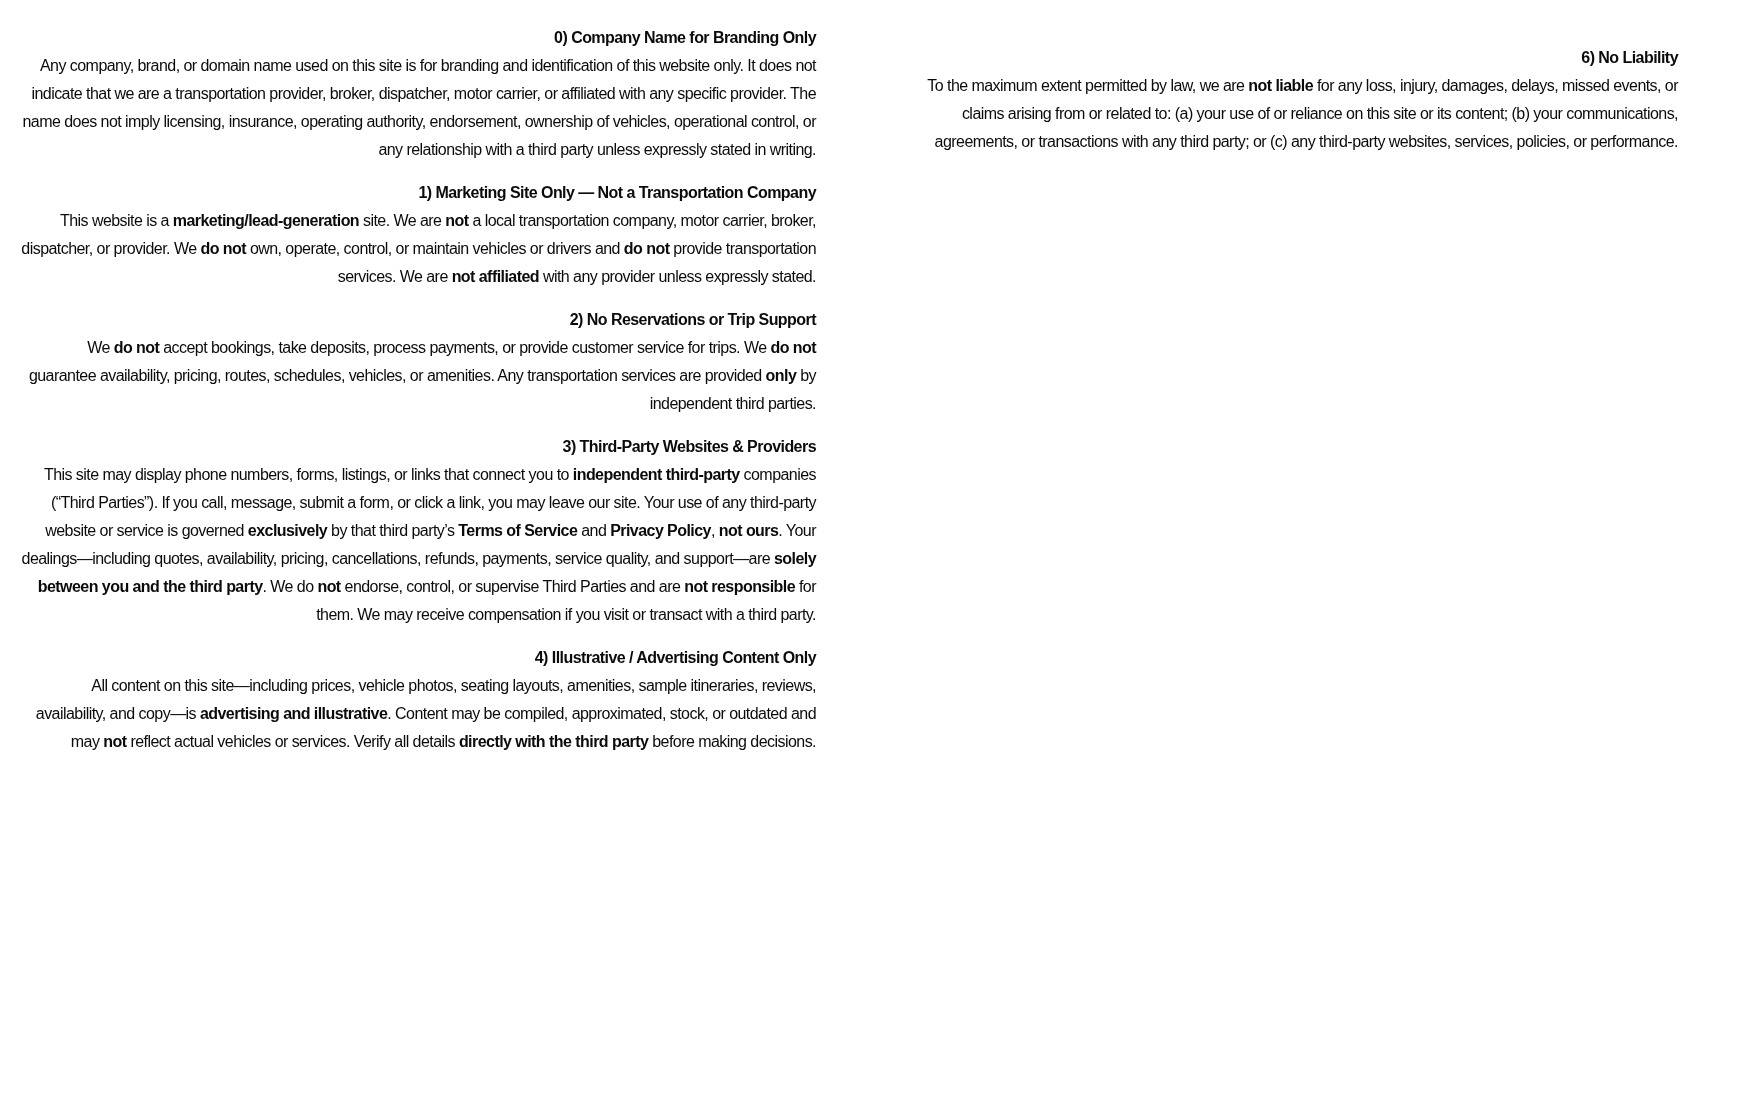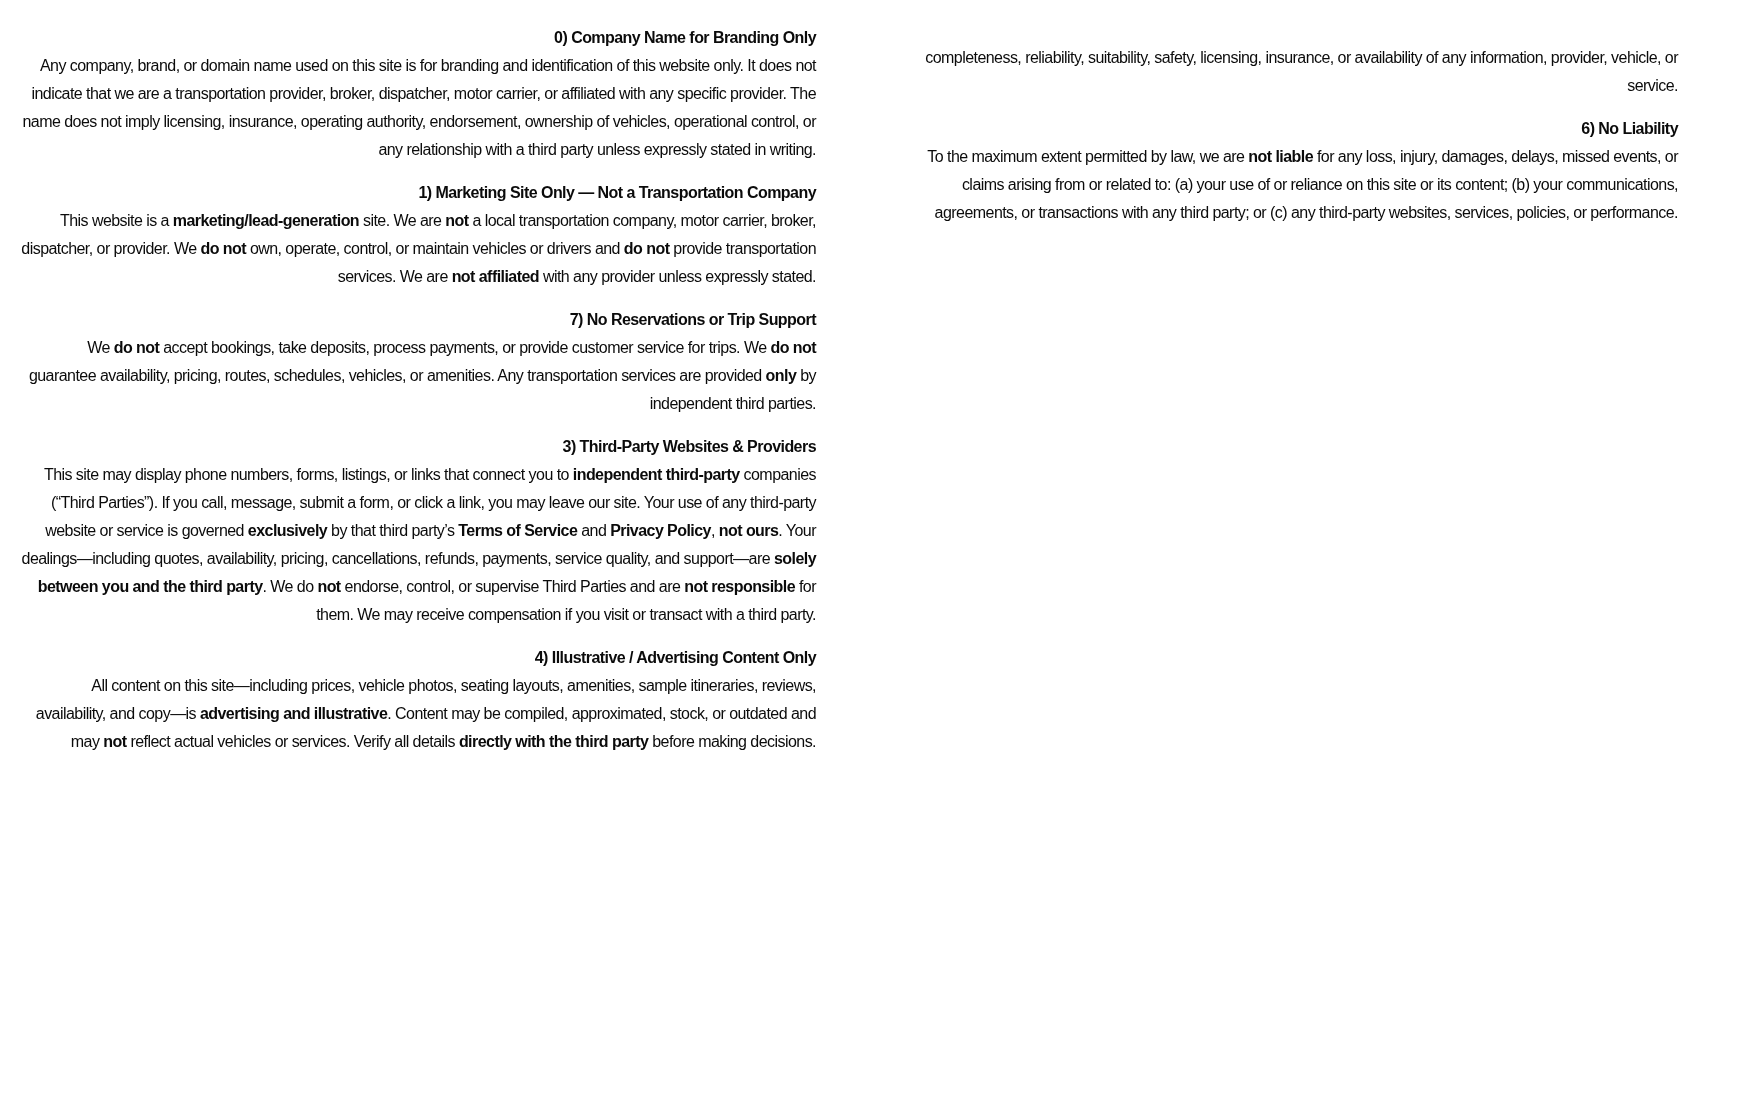--- a/index.html
+++ b/index.html
@@ -29,21 +29,20 @@
   }
   .section b { font-weight: 700; }
 </style>
 </head>
 <body>
 
 <div class="doc">
   <div class="col col-left">
       <p class="section"><b>0) Company Name for Branding Only</b><br>Any company, brand, or domain name used on this site is for branding and identification of this website only. It does not indicate that we are a transportation provider, broker, dispatcher, motor carrier, or affiliated with any specific provider. The name does not imply licensing, insurance, operating authority, endorsement, ownership of vehicles, operational control, or any relationship with a third party unless expressly stated in writing.</p>
       <p class="section"><b>1) Marketing Site Only — Not a Transportation Company</b><br> This website is a <b>marketing/lead-generation</b> site. We are <b>not</b> a local transportation company, motor carrier, broker, dispatcher, or provider. We <b>do not</b> own, operate, control, or maintain vehicles or drivers and <b>do not</b> provide transportation services. We are <b>not affiliated</b> with any provider unless expressly stated.</p>
-      <p class="section"><b>7) No Reservations or Trip Support</b><br> We <b>do not</b> accept bookings, take deposits, process payments, or provide customer service for trips. We <b>do not</b> guarantee availability, pricing, routes, schedules, vehicles, or amenities. Any transportation services are provided <b>only</b> by independent third parties.</p>
+      <p class="section"><b>2) No Reservations or Trip Support</b><br> We <b>do not</b> accept bookings, take deposits, process payments, or provide customer service for trips. We <b>do not</b> guarantee availability, pricing, routes, schedules, vehicles, or amenities. Any transportation services are provided <b>only</b> by independent third parties.</p>
       <p class="section"><b>3) Third-Party Websites &amp; Providers</b><br> This site may display phone numbers, forms, listings, or links that connect you to <b>independent third-party</b> companies (“Third Parties”). If you call, message, submit a form, or click a link, you may leave our site. Your use of any third-party website or service is governed <b>exclusively</b> by that third party’s <b>Terms of Service</b> and <b>Privacy Policy</b>, <b>not ours</b>. Your dealings—including quotes, availability, pricing, cancellations, refunds, payments, service quality, and support—are <b>solely between you and the third party</b>. We do <b>not</b> endorse, control, or supervise Third Parties and are <b>not responsible</b> for them. We may receive compensation if you visit or transact with a third party.</p>
       <p class="section"><b>4) Illustrative / Advertising Content Only</b><br> All content on this site—including prices, vehicle photos, seating layouts, amenities, sample itineraries, reviews, availability, and copy—is <b>advertising and illustrative</b>. Content may be compiled, approximated, stock, or outdated and may <b>not</b> reflect actual vehicles or services. Verify all details <b>directly with the third party</b> before making decisions.</p>
     </div>
   <div class="col col-right">
-      <p class="section">completeness, reliability, suitability, safety, licensing, insurance, or availability of any information, provider, vehicle, or service.</p>
       <p class="section"><b>6) No Liability</b><br> To the maximum extent permitted by law, we are <b>not liable</b> for any loss, injury, damages, delays, missed events, or claims arising from or related to: (a) your use of or reliance on this site or its content; (b) your communications, agreements, or transactions with any third party; or (c) any third-party websites, services, policies, or performance.</p>
     </div>
 </div>
 
 </body></html>

